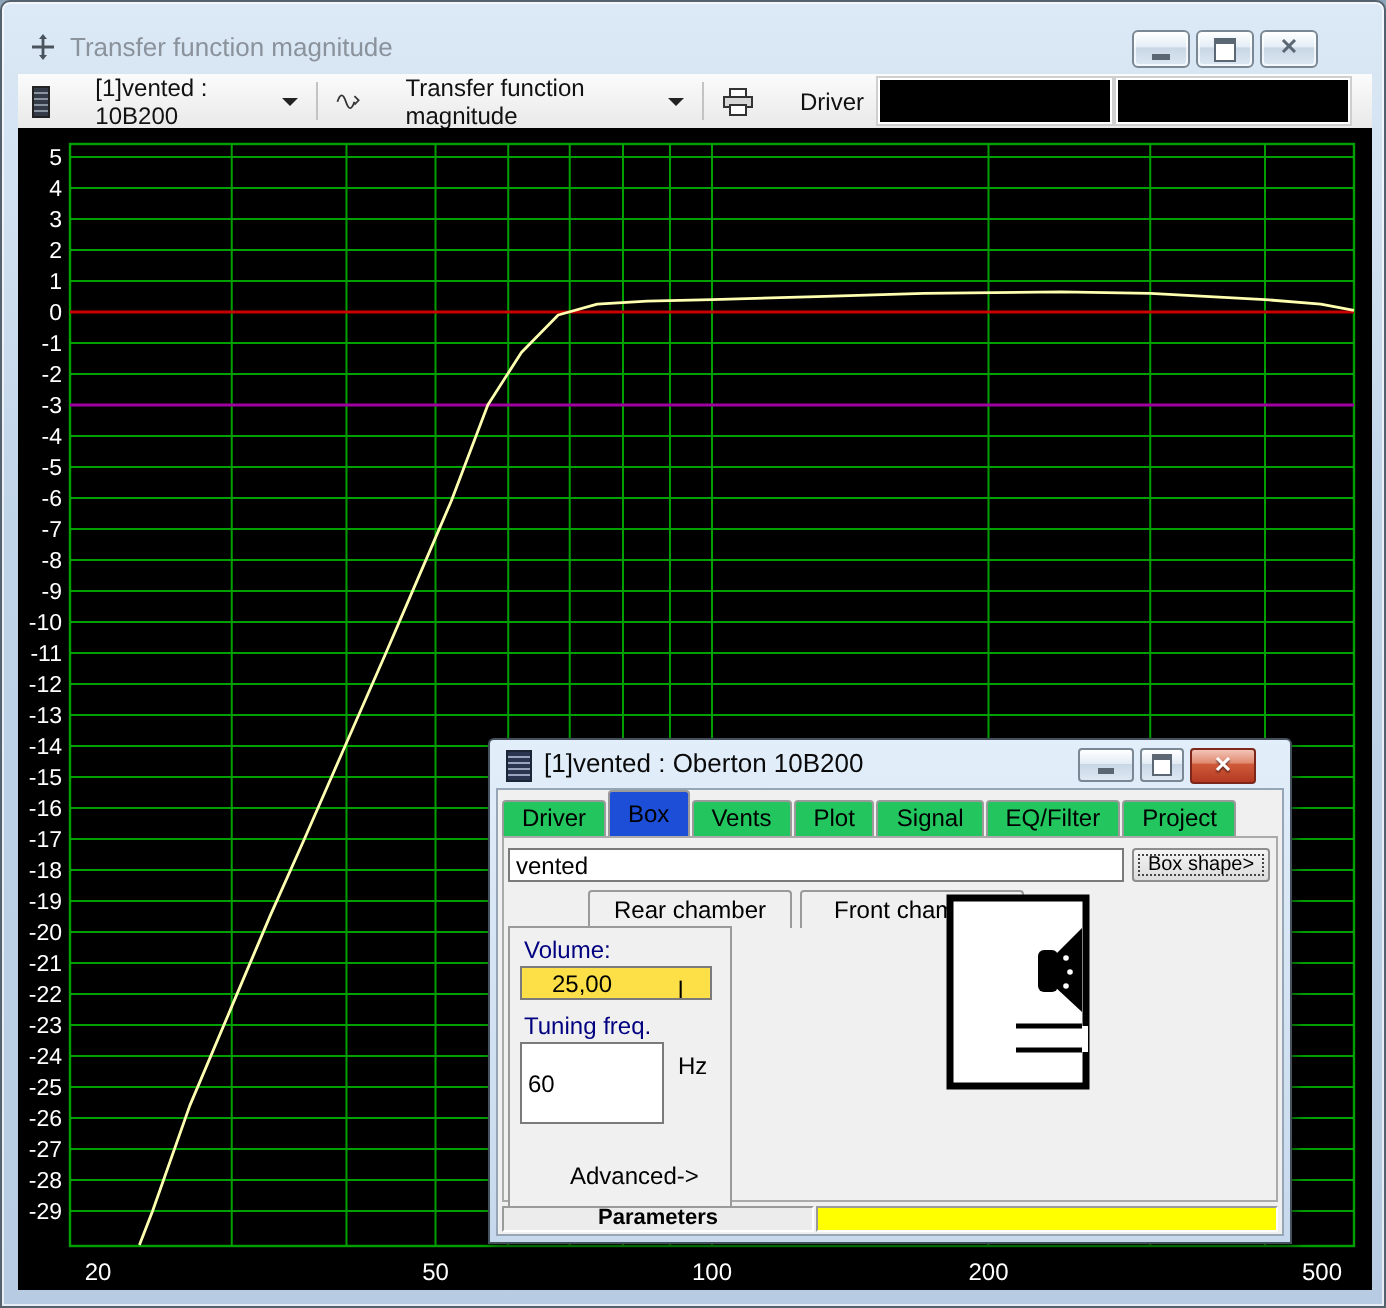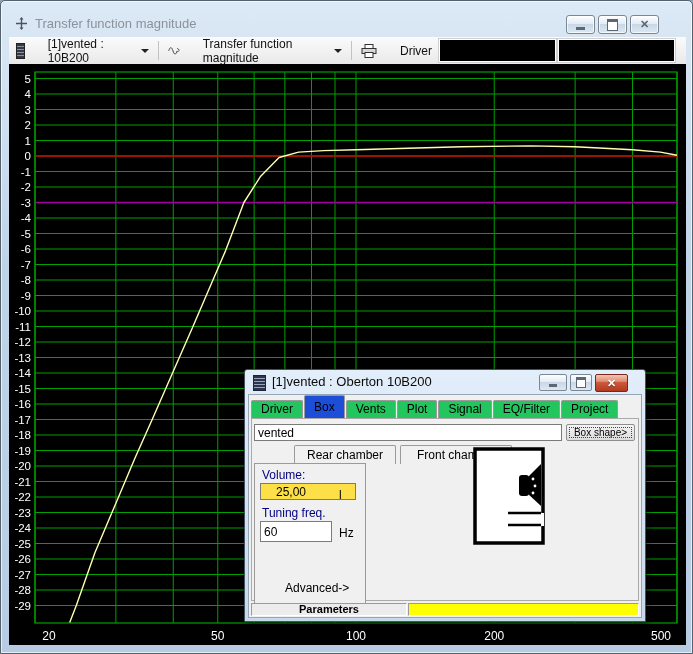--- a/index.html
+++ b/index.html
@@ -76,21 +76,21 @@
   .group{position:absolute;left:2px;top:44px;width:110px;height:139px;
     border:1px solid #9a9a9a;background:#f0f0f0;}
   .navy{color:#000080;}
   .lbl-volume{position:absolute;left:7px;top:4px;}
   .inp-volume{position:absolute;left:5px;top:19px;width:64px;height:15px;
     border:1px solid #7b7b7b;background:#fde047;font-size:12px;padding:0 15px;
     font-family:"Liberation Sans",sans-serif;}
   .unit-l{position:absolute;left:84px;top:24px;}
   .lbl-tuning{position:absolute;left:7px;top:42px;}
   .inp-tuning{position:absolute;left:5px;top:57px;width:64px;height:15px;
-    border:1px solid #7b7b7b;background:#fff;font-size:12px;padding:2px 3px;
+    border:1px solid #7b7b7b;background:#fff;font-size:12px;padding:12px 3px;
     font-family:"Liberation Sans",sans-serif;}
   .unit-hz{position:absolute;left:84px;top:62px;}
   .advanced{position:absolute;left:30px;bottom:8px;cursor:default;}
   .diagram{position:absolute;left:221px;top:28px;width:72px;height:98px;}
   .statusbar{position:absolute;left:2px;right:2px;bottom:1px;height:13px;display:flex;gap:1px;}
   .sb-left{width:154px;background:#ececec;border:1px solid;border-color:#9a9a9a #fff #fff #9a9a9a;
     font-size:11px;font-weight:bold;text-align:center;line-height:11px;}
   .sb-progress{flex:1;border:1px solid;border-color:#9a9a9a #fff #fff #9a9a9a;}
 </style>
 </head>

